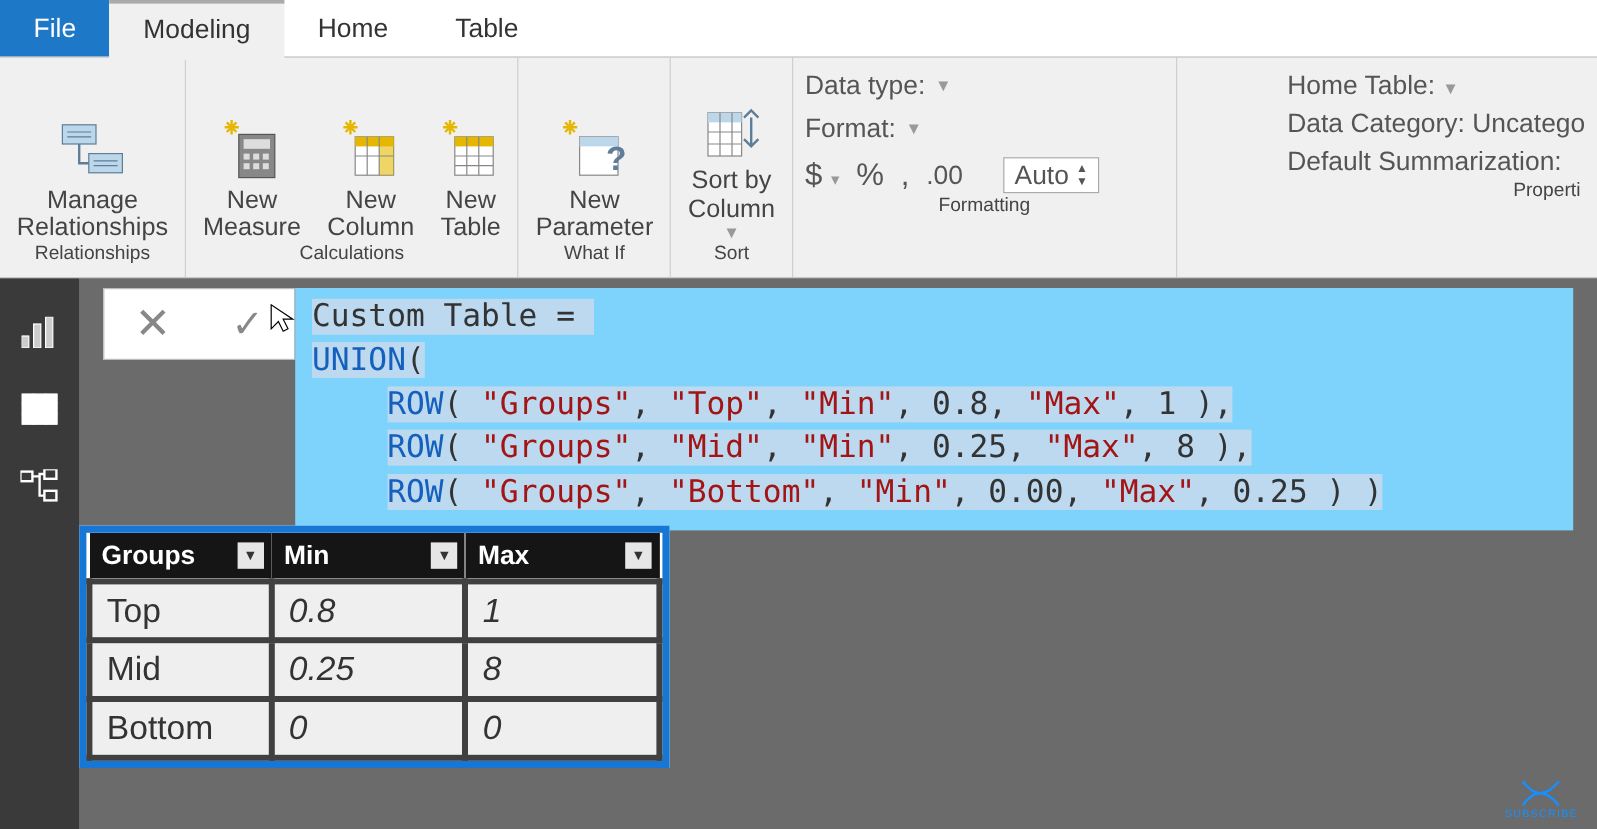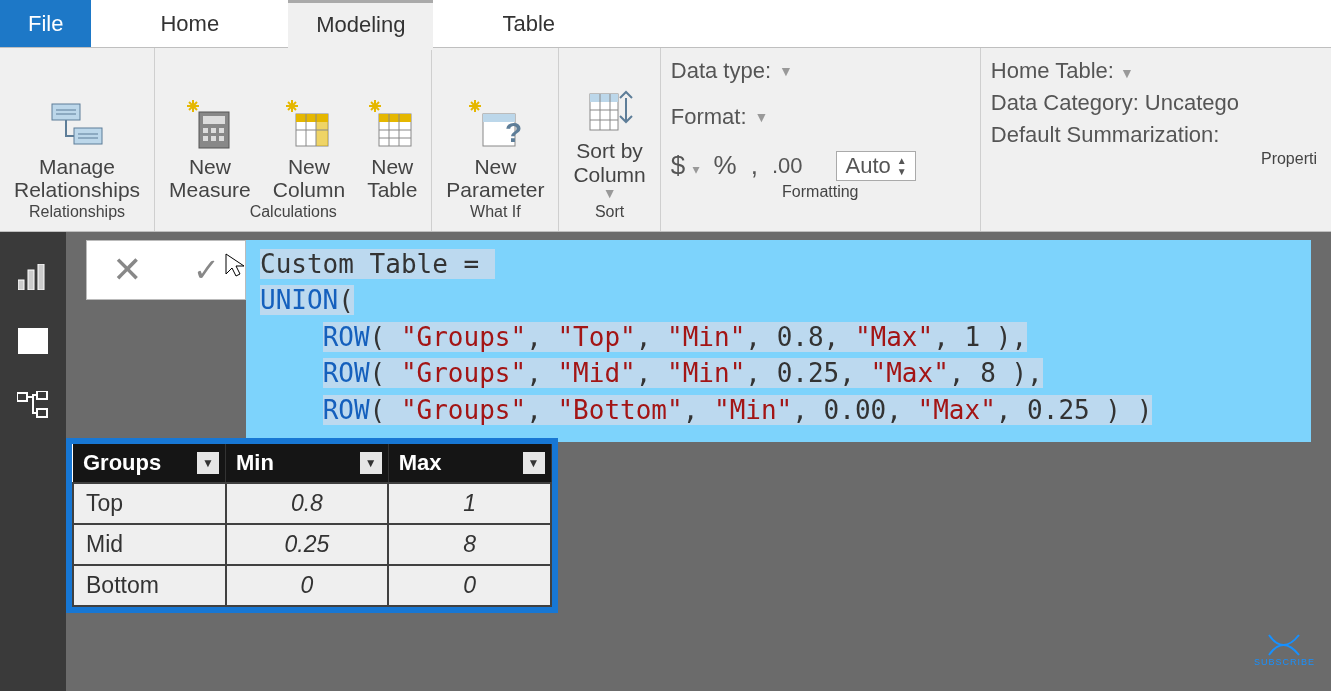--- a/index.html
+++ b/index.html
@@ -12,21 +12,20 @@
     overflow: hidden;
     color: #333;
   }
 
   
   .tabs {
     display: flex;
     height: 48px;
     background: #fff;
     border-bottom: 1px solid #bfbfbf;
-    gap: 41px;
   }
   .tab {
     padding: 0 28px;
     font-size: 22px;
     line-height: 48px;
     cursor: pointer;
     color: #333;
   }
   .tab-file {
     background: #1d78c7;
@@ -50,21 +49,21 @@
     height: 184px;
     border-bottom: 1px solid #bfbfbf;
   }
   .ribbon-group {
     display:flex;
     flex-direction: column;
     align-items: center;
     border-right: 1px solid #cfcfcf;
     padding: 4px 10px 0 10px;
   }
-  .ribbon-group-last { flex:1; border-right:none; align-items:flex-start;}
+  .ribbon-group-last { flex:1; border-right:none; align-items:flex-end;}
   .ribbon-row {
     flex:1;
     display:flex;
     align-items: flex-end;
     gap: 14px;
   }
   .big-btn {
     display:flex;
     flex-direction:column;
     align-items:center;
@@ -79,21 +78,21 @@
   .group-label {
     font-size: 16px;
     color:#444;
     padding: 2px 0 2px 0;
     height: 30px;
     white-space:nowrap;
   }
   svg { display:block; }
 
   
-  .fmt-rows { display:flex; flex-direction:column; gap:20px; padding-top:6px; font-size:22px; color:#555;}
+  .fmt-rows { display:flex; flex-direction:column; gap:10px; padding-top:6px; font-size:22px; color:#555;}
   .fmt-rows .row { display:flex; align-items:center; gap:8px; }
   .drop { color:#999; font-size:14px;}
   .auto-box { border:1px solid #aaa; background:#fff; padding:1px 8px; font-size:22px; display:flex; align-items:center; gap:6px;margin-left:20px;}
   .spin { display:flex; flex-direction:column; font-size:10px; color:#555;}
 
   .prop-rows { display:flex; flex-direction:column; gap:6px; padding:6px 0 0 0; font-size:22px; color:#555; white-space:nowrap; overflow:hidden;}
 
   
   .leftnav {
     position:absolute;
@@ -171,49 +170,49 @@
   }
   .th-drop {
     position:absolute; right:6px; top:50%; transform:translateY(-50%);
     width:22px; height:22px;
     background:#e6e6e6;
     display:flex; align-items:center; justify-content:center;
     color:#333; font-size:12px;
     cursor:pointer;
   }
   .data-table td {
-    font-size:23px;
+    font-size:28px;
     padding: 6px 12px;
-    border:2px solid #404040;
+    border:5px solid #404040;
     background:#efefef;
   }
-  .data-table td.num { text-align:center; font-style:italic; }
+  .data-table td.num { text-align:left; font-style:italic; }
 
   .cursor-arrow {
     position:absolute; left:138px; top:12px;
     width:24px;height:24px;
   }
 
   .subscribe-badge {
     position:absolute;
-    right:16px; bottom:24px;
+    right:16px; bottom:8px;
     color:#1690ff;
     font-size:9px;
     text-align:left;
     letter-spacing:1px;
   }
   .subscribe-badge svg { margin:0 auto; }
 </style>
 </head>
 <body>
 
 <div class="tabs">
   <div class="tab tab-file">File</div>
+  <div class="tab tab-active">Modeling</div>
   <div class="tab">Home</div>
-  <div class="tab tab-active">Modeling</div>
   <div class="tab">Table</div>
 </div>
 
 <div class="ribbon">
 
   <div class="ribbon-group">
     <div class="ribbon-row">
       <div class="big-btn">
         <span class="icon-box">
           <svg width="58" height="46" viewBox="0 0 58 46">

